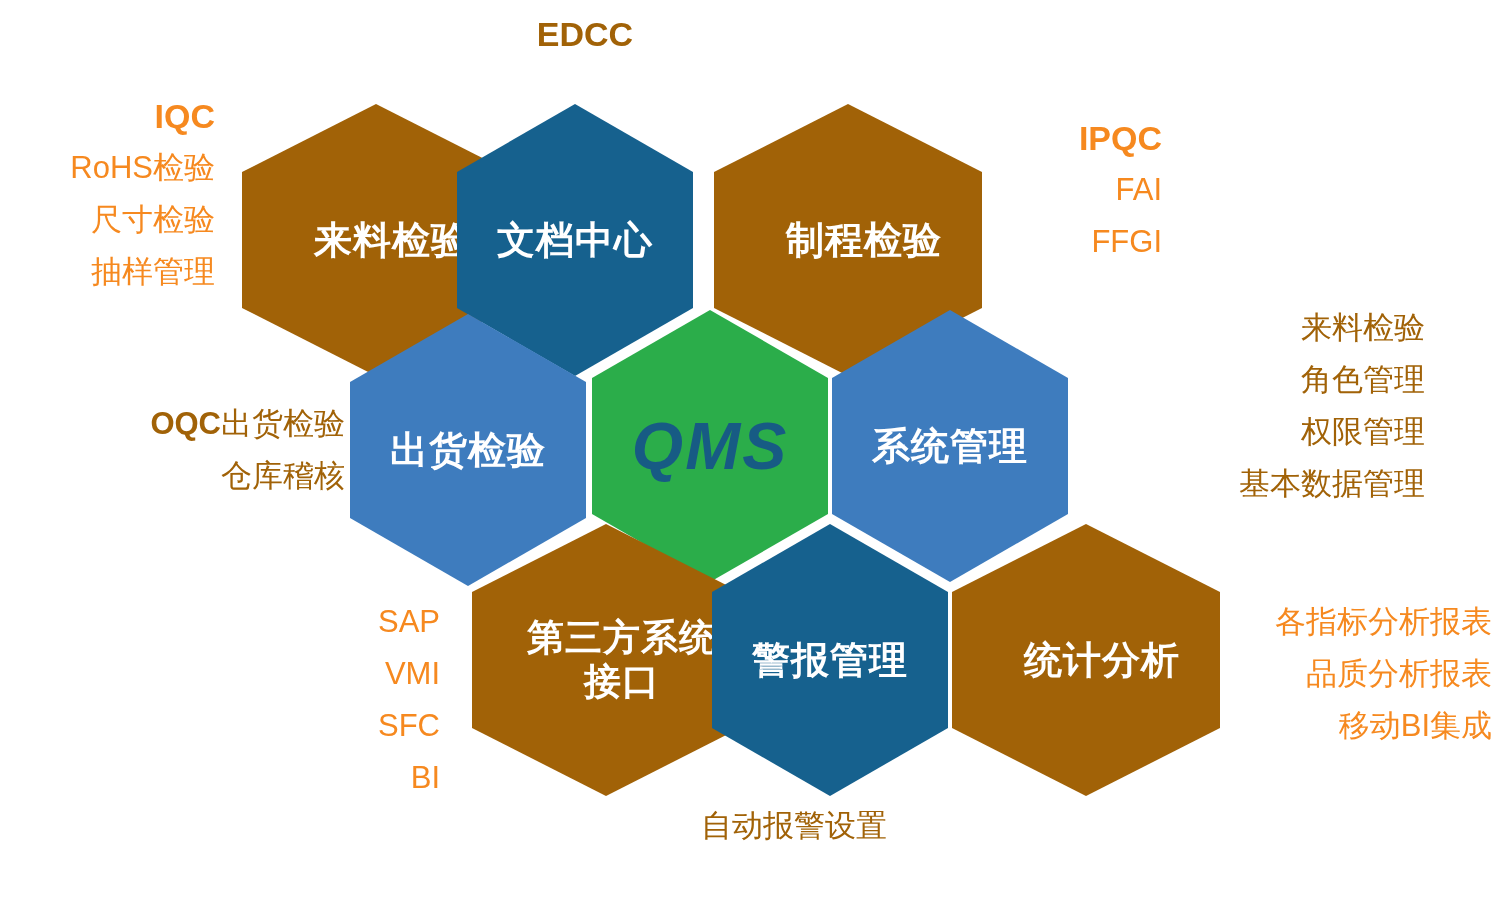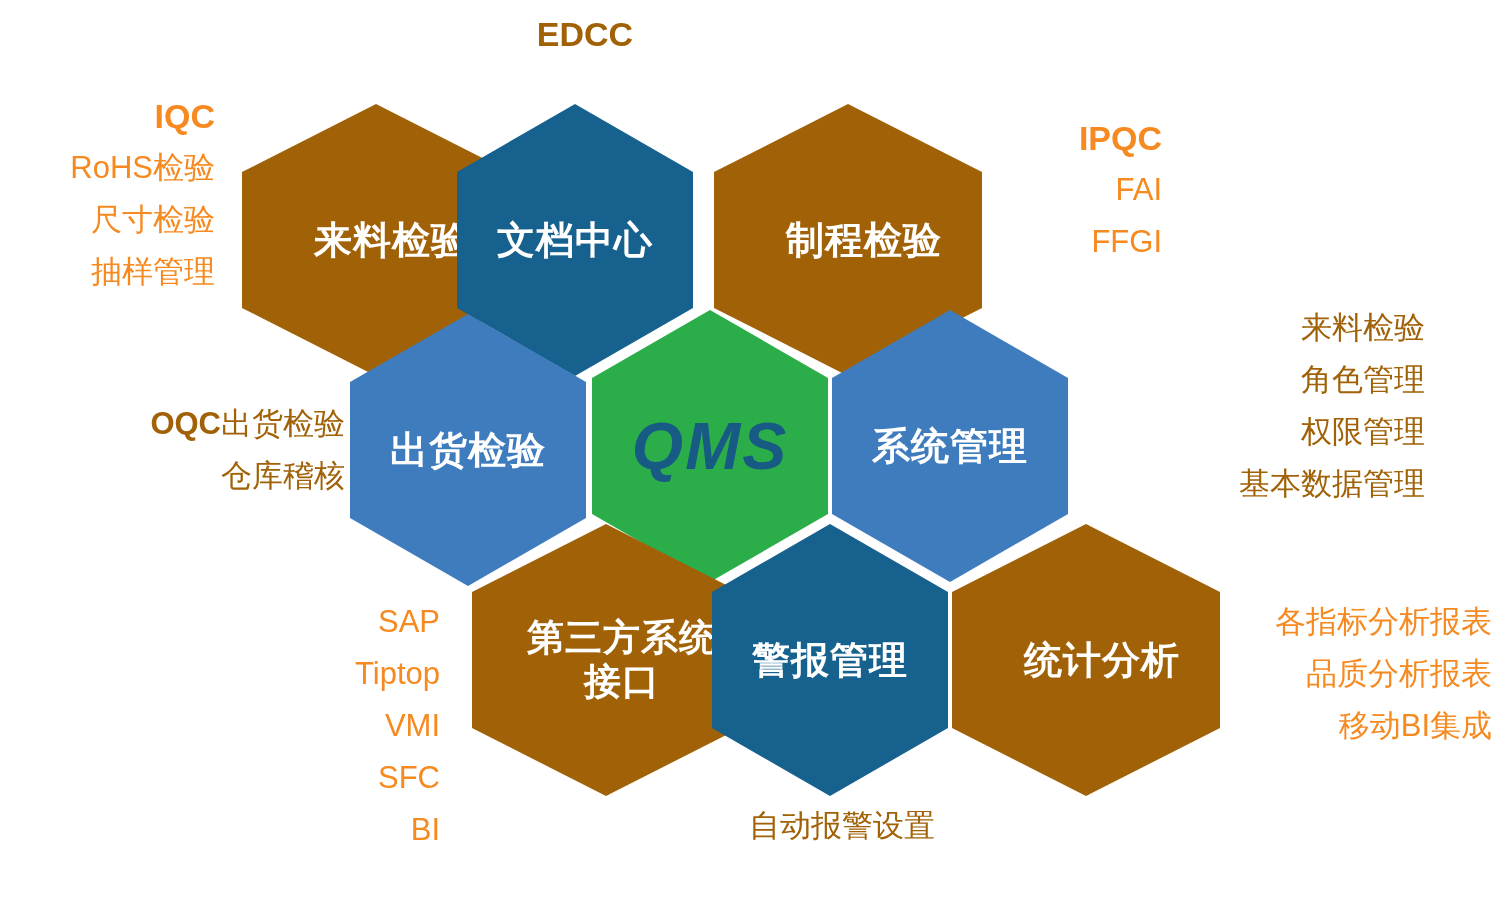--- a/index.html
+++ b/index.html
@@ -123,27 +123,26 @@
 
   <div class="note darkblue align-left" style="left:1095px; top:302px; width:330px;">
     <div>来料检验</div>
     <div>角色管理</div>
     <div>权限管理</div>
     <div>基本数据管理</div>
   </div>
 
   <div class="note orange align-right" style="left:280px; top:596px; width:160px;">
     <div>SAP</div>
-    <div>Tiptop</div>
     <div>VMI</div>
     <div>SFC</div>
     <div>BI</div>
   </div>
 
-  <div class="note darkblue align-center" style="left:632px; top:800px; width:420px;">
+  <div class="note darkblue align-center" style="left:584px; top:800px; width:420px;">
     <div>自动报警设置</div>
   </div>
 
   <div class="note orange align-left" style="left:1202px; top:596px; width:290px;">
     <div>各指标分析报表</div>
     <div>品质分析报表</div>
     <div>移动BI集成</div>
   </div>
 
 </div>

